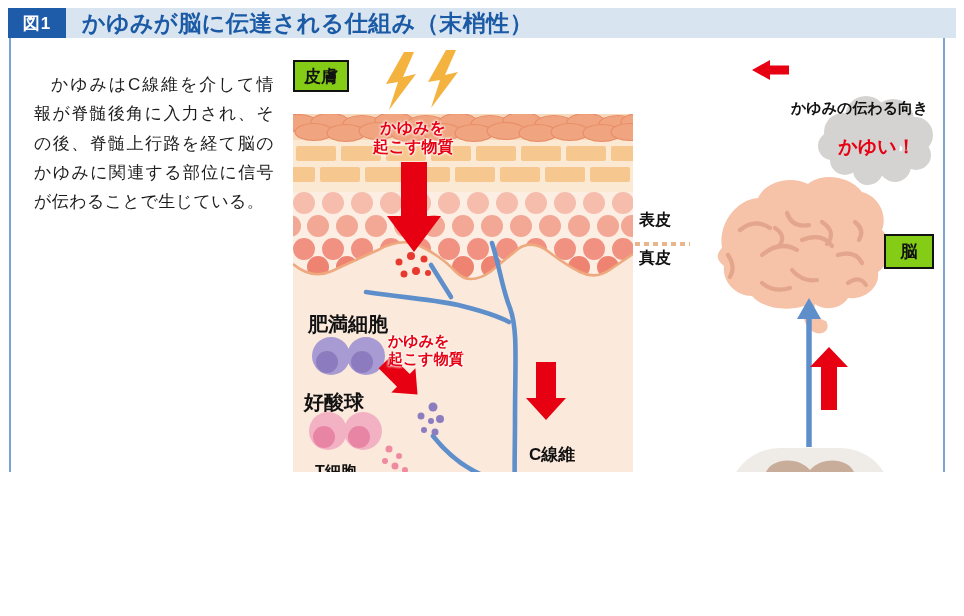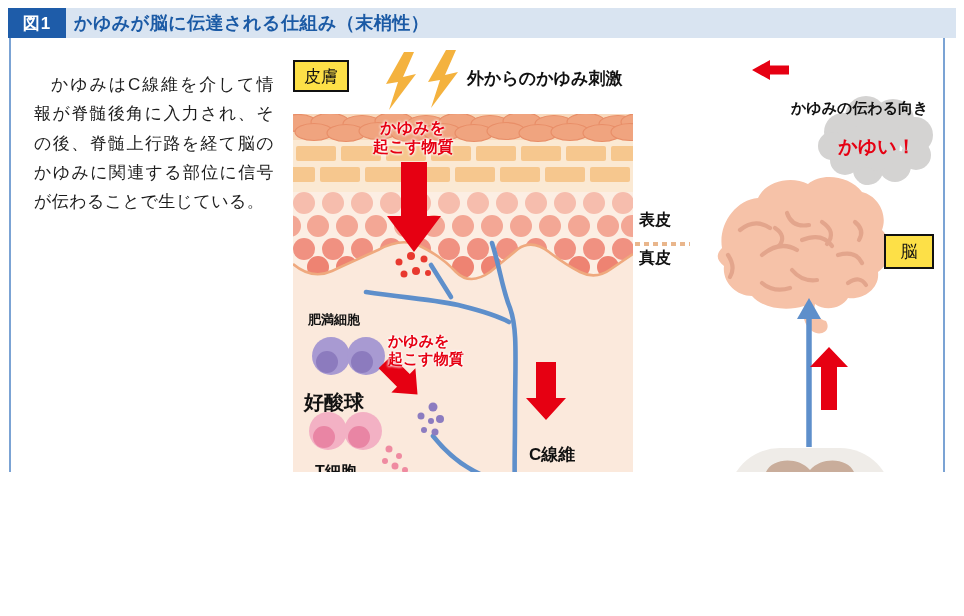--- a/index.html
+++ b/index.html
@@ -3,36 +3,36 @@
 <meta charset="utf-8">
 <style>
   html,body{margin:0;padding:0;background:#fff;}
   body{font-family:"Liberation Sans","DejaVu Sans",sans-serif;}
   #stage{position:relative;width:964px;height:472px;background:#fff;overflow:hidden;}
 
   
   .hdr{position:absolute;left:8px;top:8px;right:8px;height:30px;display:flex;}
   .hdr-fig{width:58px;height:30px;background:#1e5ca9;color:#fff;font-weight:bold;
            font-size:17px;display:flex;align-items:center;justify-content:center;letter-spacing:1px;}
-  .hdr-title{flex:1;background:#d9e4f1;color:#1b5aa5;font-weight:bold;font-size:18px;
-             line-height:30px;padding-left:8px;letter-spacing:0.5px;}
+  .hdr-title{flex:1;background:#d9e4f1;color:#1b5aa5;font-weight:bold;font-size:23px;
+             line-height:30px;padding-left:16px;letter-spacing:0.5px;}
 
   
   .frame-left,.frame-right{position:absolute;top:38px;width:2px;height:544px;background:#7ba3d4;}
   .frame-left{left:9px;} .frame-right{left:943px;}
   .bottom-bar{position:absolute;left:9px;top:581px;width:936px;height:7px;background:#4577b9;}
 
   
   .desc{position:absolute;left:18px;top:54px;width:272px;color:#1c1c1c;}
   .desc p{margin:16px;font-size:17px;line-height:29.3px;text-align:justify;text-indent:1em;
           font-weight:500;letter-spacing:0.4px;}
 
   
   .lbl{position:absolute;color:#111;font-weight:bold;white-space:nowrap;}
-  .boxed{position:absolute;background:#fde047;border:2px solid #111;color:#111;font-weight:normal;
+  .boxed{position:absolute;background:#84cc16;border:2px solid #111;color:#111;font-weight:bold;
          display:flex;align-items:center;justify-content:center;}
   .redtxt{position:absolute;color:#e60012;font-weight:bold;text-align:center;white-space:pre-line;
           text-shadow:0 0 3px #fff,0 0 3px #fff,0 0 3px #fff;}
 
   .svg-layer{position:absolute;left:0;top:0;}
 
   .footer{position:absolute;right:20px;top:593px;font-size:13.5px;color:#222;font-weight:500;letter-spacing:0.5px;}
 </style>
 </head>
 <body>
@@ -319,29 +319,28 @@
       </g>
       <path fill="#c9ad9b" d="M810,470 C798,456 772,458 766,472 C760,484 772,494 786,497 C770,500 758,510 764,522
            C770,534 794,532 810,514 C826,532 850,534 856,522 C862,510 850,500 834,497
            C848,494 860,484 854,472 C848,458 822,456 810,470 Z"></path>
       <circle cx="810" cy="494" r="5" fill="#a8907d"></circle>
     </g>
   </svg>
 
   <div class="boxed" style="left:293px;top:60px;width:52px;height:28px;font-size:17px;">皮膚</div>
 
-  <div class="lbl" style="left:467px;top:67px;font-size:17px;">外からのかゆみ刺激</div>
 
   <div class="redtxt" style="left:352px;top:118px;width:122px;font-size:16px;line-height:19px;">かゆみを
 起こす物質</div>
 
   <div class="lbl" style="left:639px;top:210px;font-size:16px;">表皮</div>
   <div class="lbl" style="left:639px;top:248px;font-size:16px;">真皮</div>
 
-  <div class="lbl" style="left:308px;top:311px;font-size:13px;">肥満細胞</div>
+  <div class="lbl" style="left:308px;top:311px;font-size:20px;">肥満細胞</div>
 
   <div class="redtxt" style="left:388px;top:332px;width:100px;font-size:15px;line-height:18px;text-align:left;">かゆみを
 起こす物質</div>
 
   <div class="lbl" style="left:304px;top:389px;font-size:20px;">好酸球</div>
   <div class="lbl" style="left:315px;top:462px;font-size:16px;">T細胞</div>
 
   <div class="lbl" style="left:529px;top:443px;font-size:17px;">C線維</div>
 
   <div class="lbl" style="left:791px;top:61px;font-size:15px;margin-top:38px;">かゆみの伝わる向き</div>

